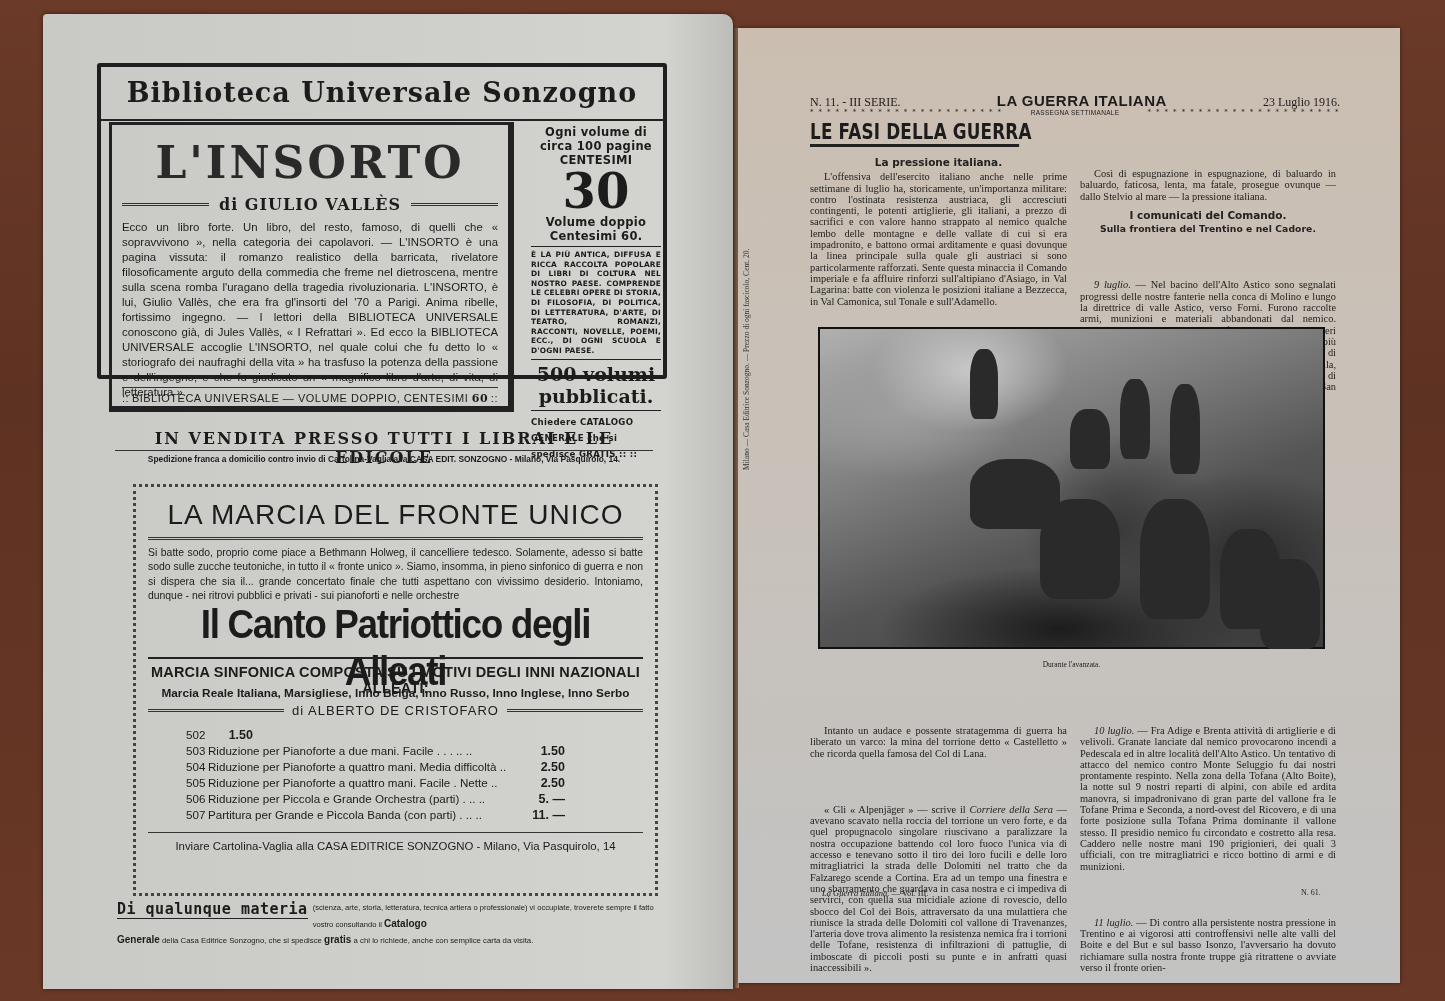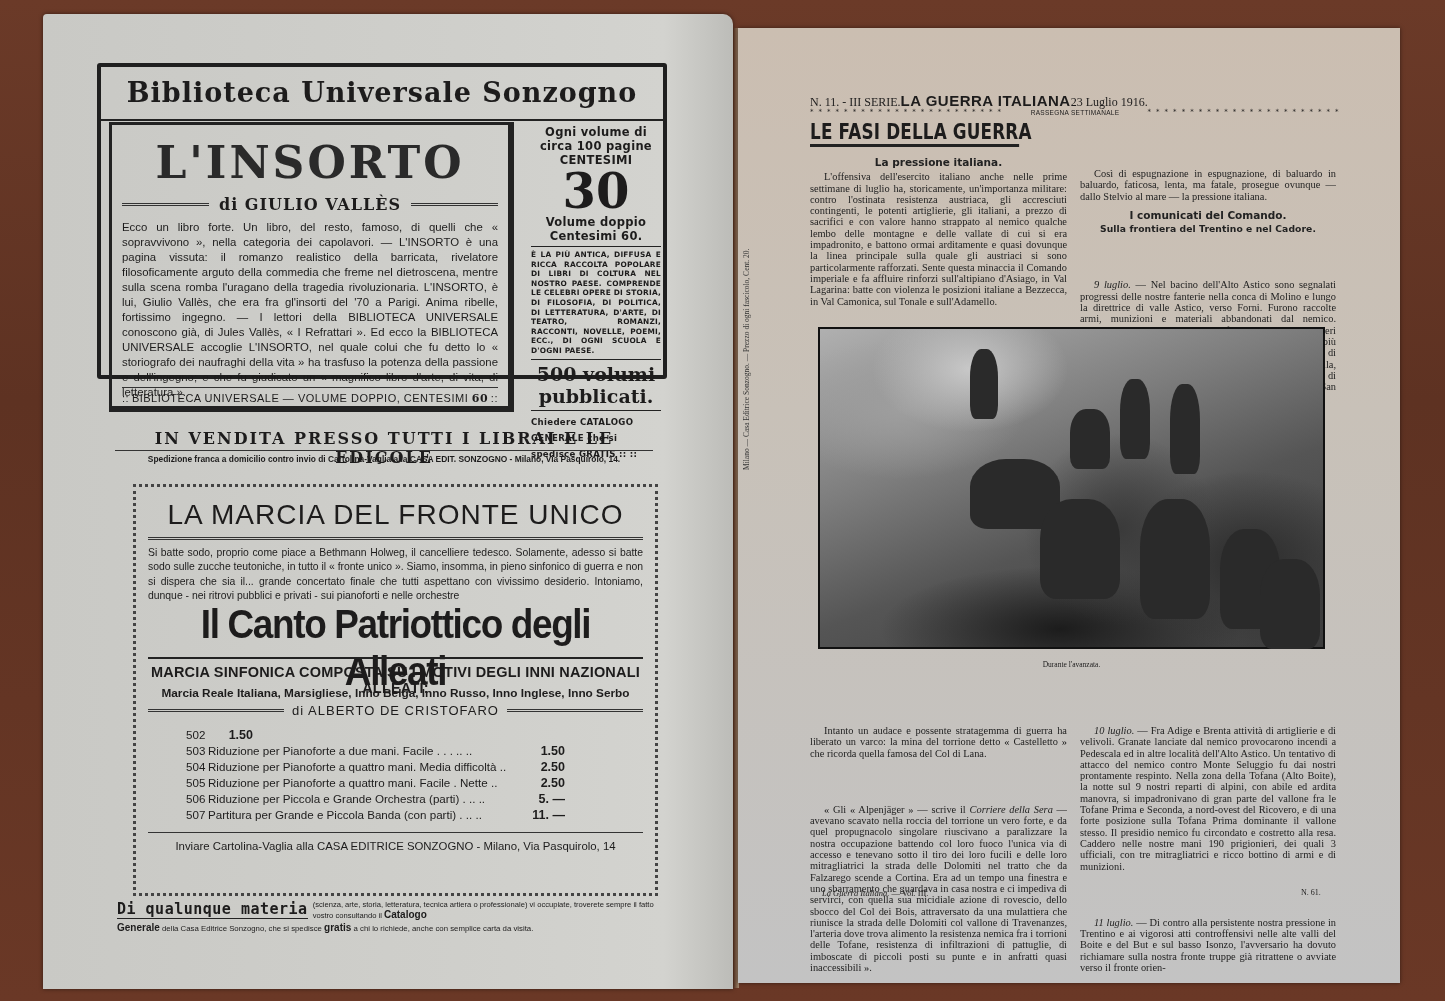--- a/index.html
+++ b/index.html
@@ -130,32 +130,32 @@
   .canto-list-rule { position:absolute; left: 12px; right: 12px; top: 345px; border-top: 1.5px solid #333; }
   .inviare {
     position: absolute; left: 12px; right: 12px; top: 353px; text-align: center;
     font-family: "Liberation Sans", sans-serif; font-size: 11.4px;
   }
   .qualunque {
     position: absolute; left: 117px; top: 900px; width: 545px;
   }
   .qual-head { font-family: "DejaVu Sans Mono", monospace; font-weight: bold; font-size: 15px; letter-spacing: 0.5px; display: inline-block; border-bottom: 1.5px solid #222; }
   .qual-row1 { display: flex; gap: 5px; align-items: flex-start; }
-  .qual-side { flex: 1; font-family: "Liberation Sans", sans-serif; font-size: 7.6px; line-height: 10px; }
+  .qual-side { flex: 1; font-family: "Liberation Sans", sans-serif; font-size: 7.6px; line-height: 16px; }
   .qual-row2 { font-family: "Liberation Sans", sans-serif; font-size: 7.8px; margin-top: 1px; }
   .qual-row2 b, .qual-side b { font-size: 10px; }
 
   
   .spine-text {
     position: absolute; left: 742px; top: 470px; width: 360px;
     transform: rotate(-90deg); transform-origin: left top;
     font-family: "Liberation Serif", serif; font-size: 7.5px; color: #333; white-space: nowrap;
   }
   .rp-header {
-    position: absolute; left: 810px; top: 92px; width: 530px; display: flex; align-items: baseline;
+    position: absolute; left: 810px; top: 92px; width: 530px; display: flex; justify-content: space-between; align-items: baseline;
     font-family: "Liberation Serif", serif;
   }
   .rp-issue { font-size: 12px; }
   .rp-mast { font-family: "Liberation Sans", sans-serif; font-weight: bold; font-size: 15px; letter-spacing: 0.5px; }
   .rp-date { font-size: 12px; }
   .rp-subhead {
     position: absolute; left: 810px; top: 108px; width: 530px; display: flex; justify-content: space-between; align-items: center;
     font-size: 8px; white-space: nowrap;
   }
   .stars { font-family: "DejaVu Sans", sans-serif; letter-spacing: 1.4px; font-size: 7px; }

